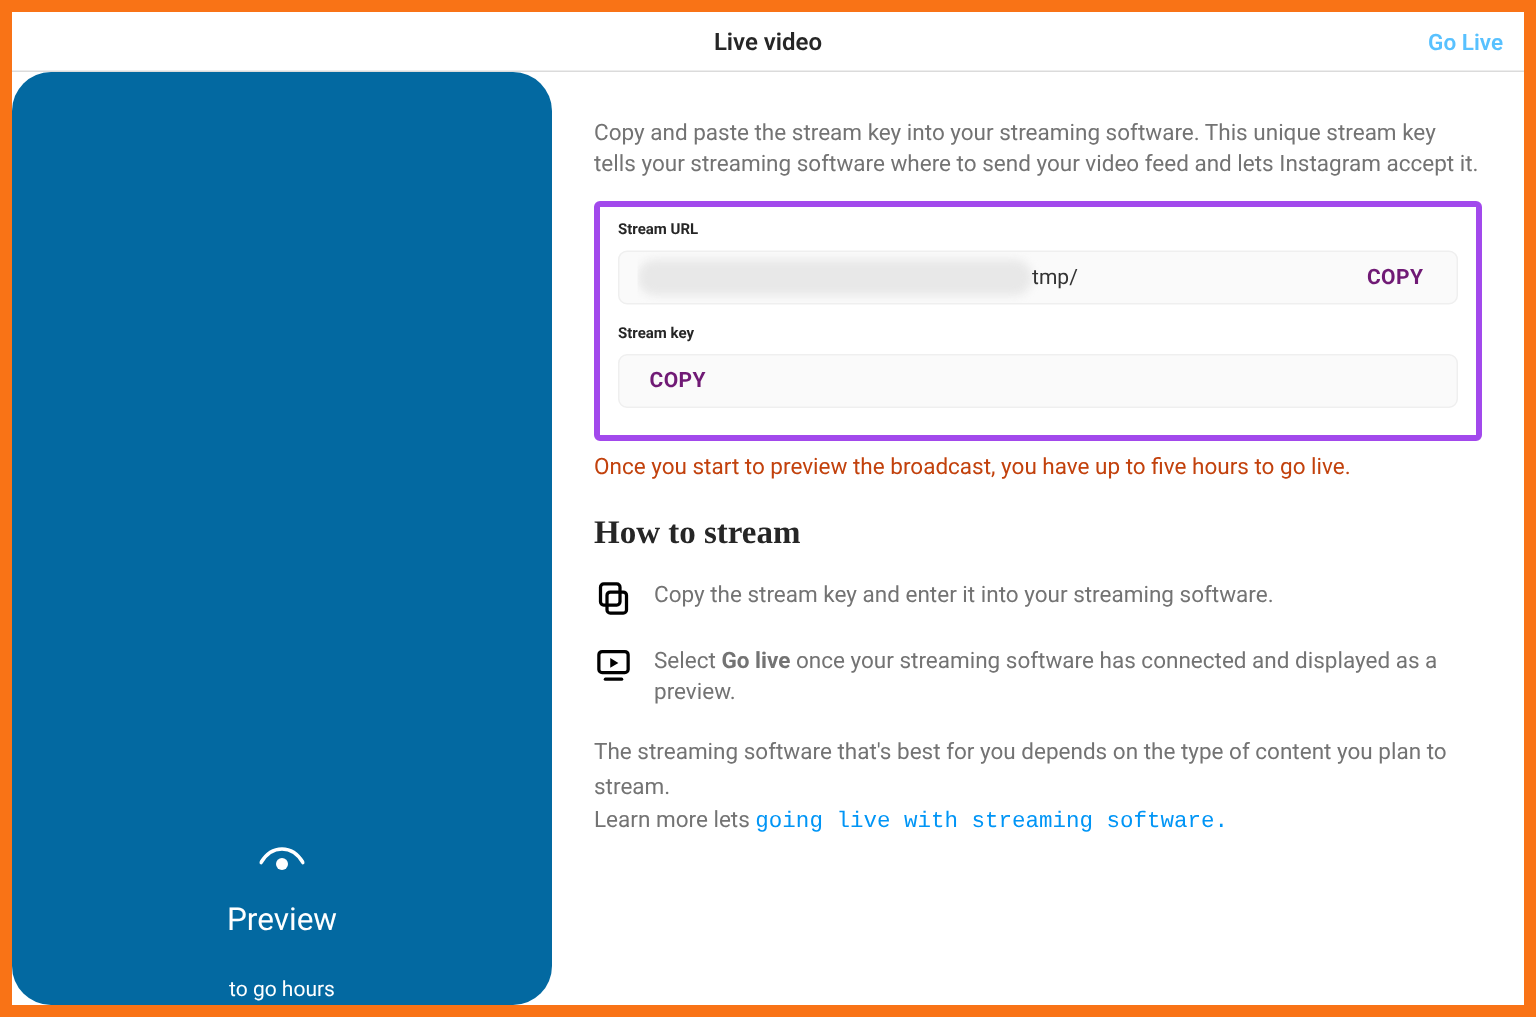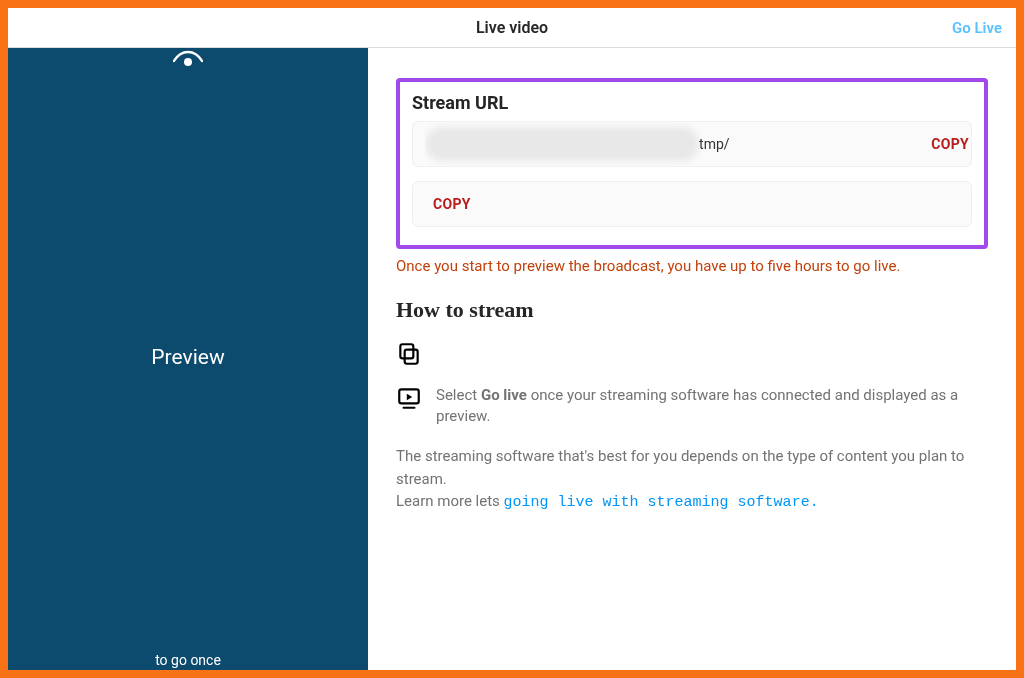--- a/index.html
+++ b/index.html
@@ -39,26 +39,27 @@
     font-weight: 600;
     font-size: 15px;
     cursor: pointer;
   }
   .content {
     display: flex;
     height: calc(100% - 40px);
   }
   .preview-pane {
     width: 360px;
-    background: #0c4a6e;
+    background: #0369a1;
     color: #fff;
     display: flex;
     flex-direction: column;
     align-items: center;
-    justify-content: space-between;
+    justify-content: flex-end;
+    border-radius: 26px;
   }
   .preview-eye {
     margin-bottom: 14px;
   }
   .preview-title {
     font-size: 21px;
     font-weight: 400;
     margin-bottom: 6px;
   }
   .preview-sub {
@@ -86,32 +87,32 @@
   }
   .callout-box {
     border: 4px solid #a249ec;
     border-radius: 4px;
     padding: 10px 12px 18px 12px;
     margin-bottom: 8px;
   }
   .field-block { margin-bottom: 14px; }
   .field-block:last-child { margin-bottom: 0; }
   .field-label {
-    font-size: 18px;
+    font-size: 10px;
     font-weight: 700;
     margin-bottom: 8px;
   }
   .field-row {
     display: flex;
     align-items: center;
     background: #fafafa;
     border: 1px solid #efefef;
     border-radius: 6px;
-    height: 46px;
-    padding: 0 2px 0 12px;
+    height: 36px;
+    padding: 0 22px 0 12px;
   }
   .field-value {
     flex: 1;
     position: relative;
     height: 100%;
     display: flex;
     align-items: center;
     overflow: hidden;
   }
   .smudge {
@@ -126,21 +127,21 @@
   .smudge.url { width: 55%; }
   .smudge.key { width: 86%; }
   .visible-tail {
     margin-left: auto;
     font-size: 14px;
     color: #333;
   }
   .visible-tail.url { position: absolute; left: 55%; }
   .visible-tail.key { position: absolute; left: 86%; }
   .copy-btn {
-    color: #b91c1c;
+    color: #701a75;
     font-weight: 700;
     font-size: 14px;
     cursor: pointer;
     margin-left: 8px;
     letter-spacing: 0.3px;
   }
   .note-under {
     font-size: 15px;
     color: #c2410c;
     margin-bottom: 22px;
@@ -198,58 +199,61 @@
       <div class="preview-eye">
         <svg width="30" height="22" viewBox="0 0 30 22">
           <path d="M15 6 C 8 6, 3 13, 1 16 C 3 13, 8 6, 15 6 C 22 6, 27 13, 29 16 C 27 13, 22 6, 15 6 Z" fill="none"></path>
           <path d="M1 13 C 4 8, 9 4, 15 4 C 21 4, 26 8, 29 13" stroke="#fff" stroke-width="2.4" fill="none" stroke-linecap="round"></path>
           <circle cx="15" cy="14" r="4" fill="#fff"></circle>
         </svg>
       </div>
       <div class="preview-title">Preview</div>
       <div class="preview-sub">
         <br>
-        <span>to go once</span>
+        <span>to go hours</span>
       </div>
     </div>
 
     <div class="main-pane">
+      <p class="main-desc">Copy and paste the stream key into your streaming software. This unique stream key tells your streaming software where to send your video feed and lets Instagram accept it.</p>
 
       <div class="callout-box">
 
         <div class="field-block">
           <div class="field-label">Stream URL</div>
           <div class="field-row">
             <div class="field-value">
               <div class="smudge url"></div>
               <span class="visible-tail url">tmp/</span>
             </div>
             <div class="copy-btn">COPY</div>
           </div>
         </div>
 
         <div class="field-block">
+          <div class="field-label">Stream key</div>
           <div class="field-row">
             <div class="copy-btn">COPY</div>
           </div>
         </div>
 
       </div>
 
       <p class="note-under">Once you start to preview the broadcast, you have up to five hours to go live.</p>
 
       <h2 class="how-h2">How to stream</h2>
 
       <div class="step-row">
         <div class="step-icon">
           <svg width="26" height="26" viewBox="0 0 24 24" fill="none" stroke="currentColor" stroke-width="2" stroke-linejoin="round">
             <rect x="8" y="8" width="12" height="13" rx="2"></rect>
             <rect x="4" y="3" width="12" height="13" rx="2"></rect>
           </svg>
         </div>
+        <div class="step-text">Copy the stream key and enter it into your streaming software.</div>
       </div>
 
       <div class="step-row">
         <div class="step-icon">
           <svg width="26" height="26" viewBox="0 0 24 24" fill="none" stroke="currentColor" stroke-width="2" stroke-linejoin="round">
             <rect x="3" y="4" width="18" height="13" rx="2"></rect>
             <path d="M7 21 h10" stroke-linecap="round"></path>
             <path d="M10 8 l5 3 l-5 3 z" fill="currentColor" stroke="none"></path>
           </svg>
         </div>

